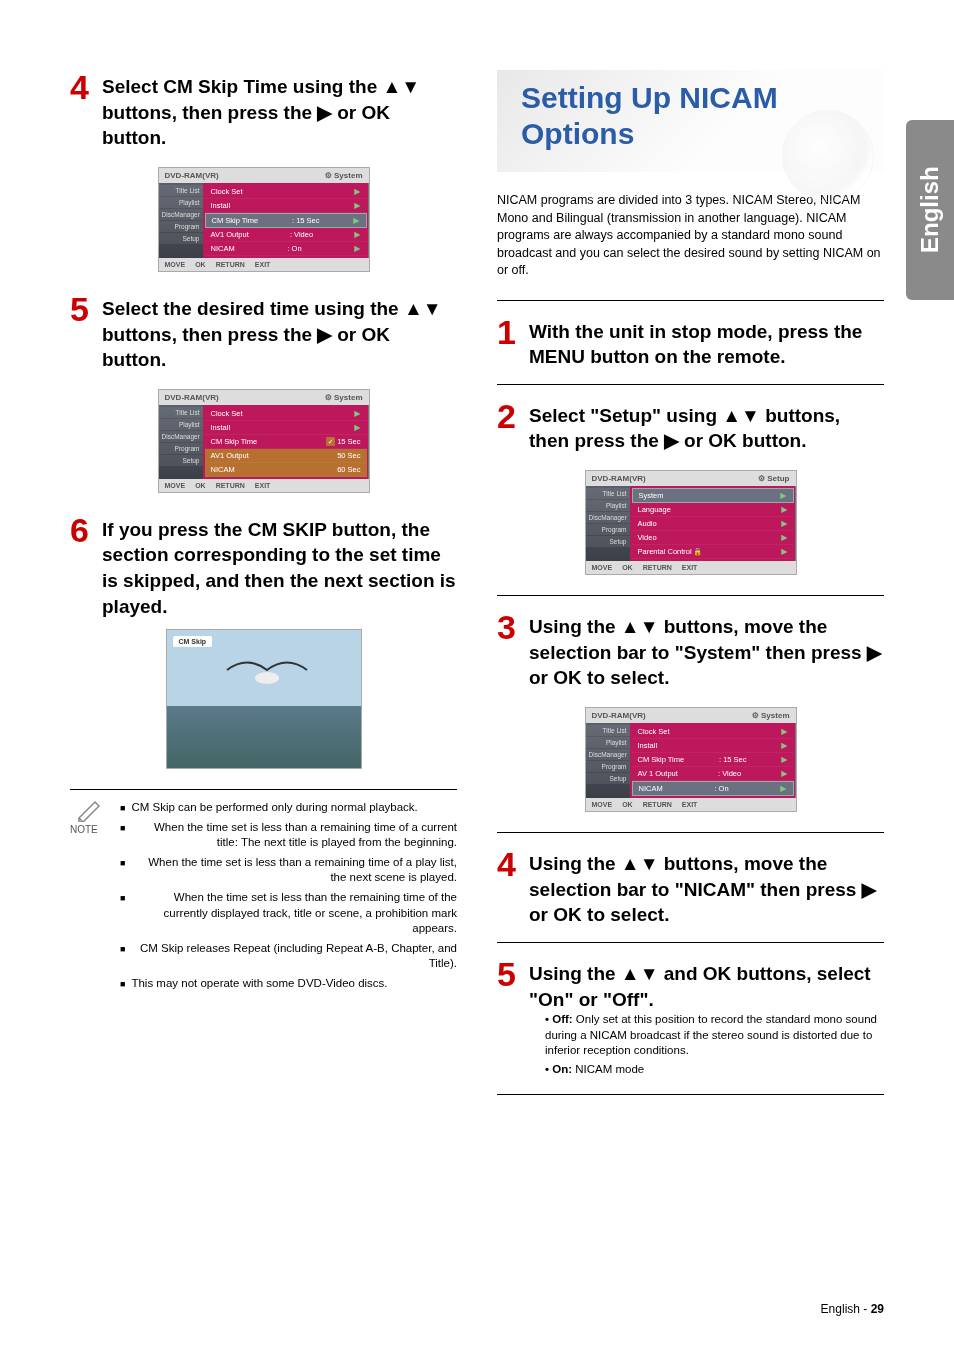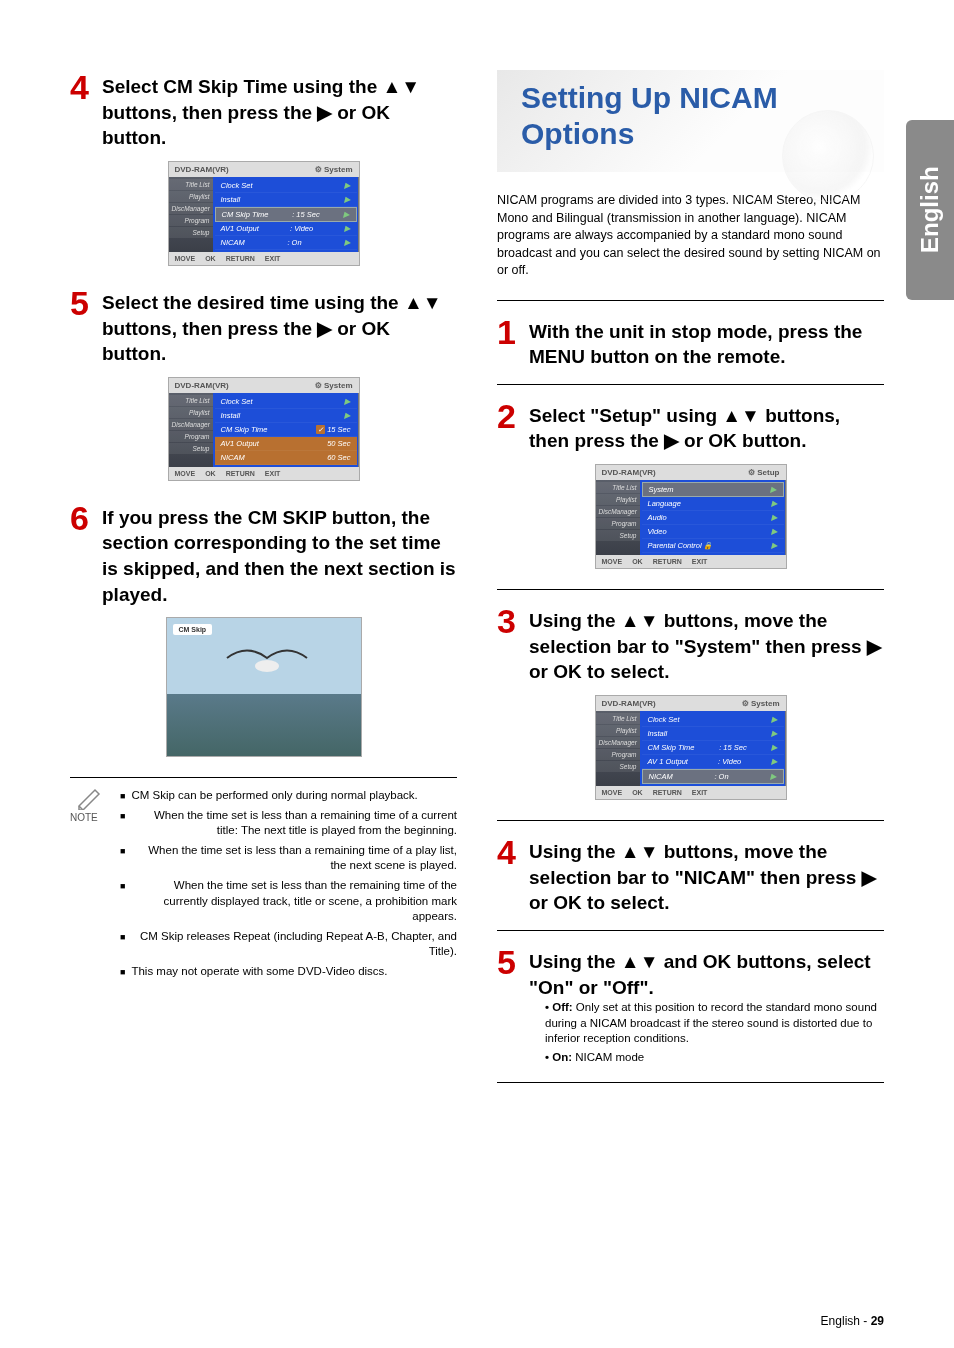--- a/index.html
+++ b/index.html
@@ -33,40 +33,39 @@
     margin-right: 8px;
     min-width: 24px;
   }
   .step-text {
     font-size: 19px;
     font-weight: bold;
     line-height: 1.35;
     padding-top: 4px;
   }
   .osd {
-    width: 192px;
-    margin: 10px auto 20px auto;
+    width: 212px;
+    margin: 16px auto 20px auto;
     font-size: 8px;
     color: #fff;
     border: 1px solid #aaa;
-    background: #1d4ed8;
+    background: #be185d;
     box-shadow: inset 0 0 0 1px #777;
   }
   .osd-header {
     display: flex;
     justify-content: space-between;
     background: #ddd;
     color: #555;
     font-weight: bold;
     padding: 3px 6px;
     font-size: 8px;
   }
   .osd-body {
     display: flex;
-    font-style: italic;
   }
   .osd-sidebar {
     width: 44px;
     background: linear-gradient(#5a5f6a,#3b3f48);
     padding: 2px 0;
   }
   .osd-side-item {
     font-size: 6.5px;
     color: #ddd;
     padding: 2px 3px;
@@ -201,21 +200,21 @@
     writing-mode: vertical-rl;
     transform: rotate(180deg);
     text-align: center;
     display: flex;
     align-items: center;
     justify-content: center;
     border-radius: 0 6px 6px 0;
   }
   .page-num {
     position: absolute;
-    bottom: 20px;
+    bottom: 32px;
     right: 70px;
     font-size: 12px;
   }
   .page-num b { font-weight: bold; }
   .sub-bullets {
     font-size: 11.5px;
     line-height: 1.35;
     padding-left: 16px;
   }
   .sub-bullets .bullet-item{

